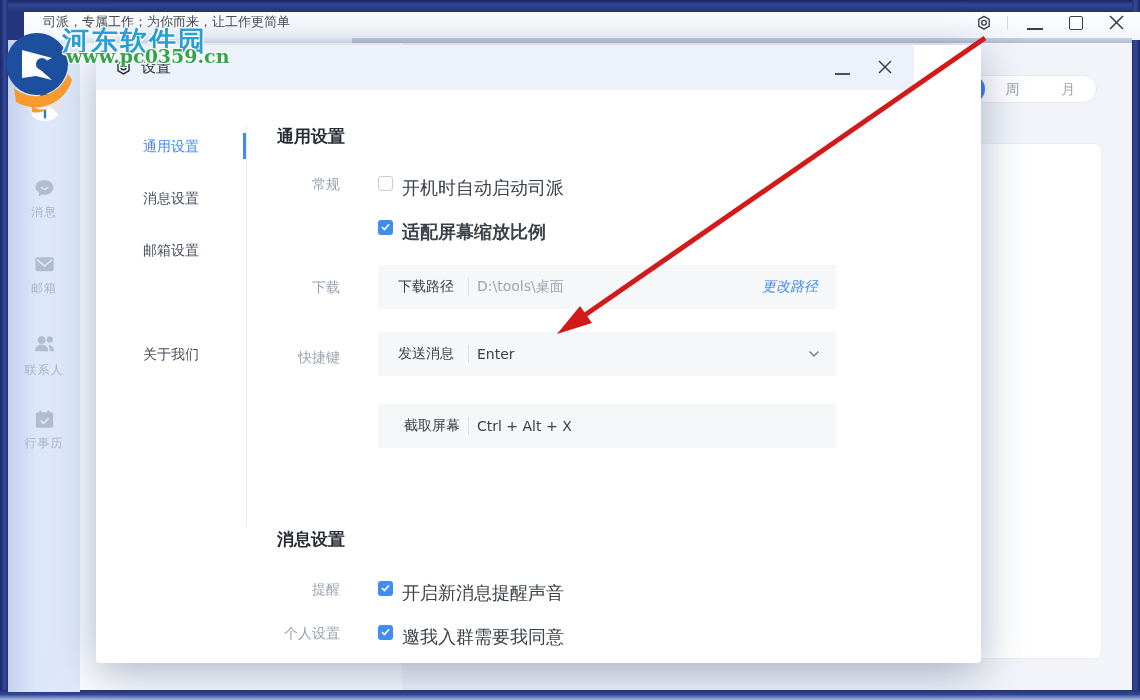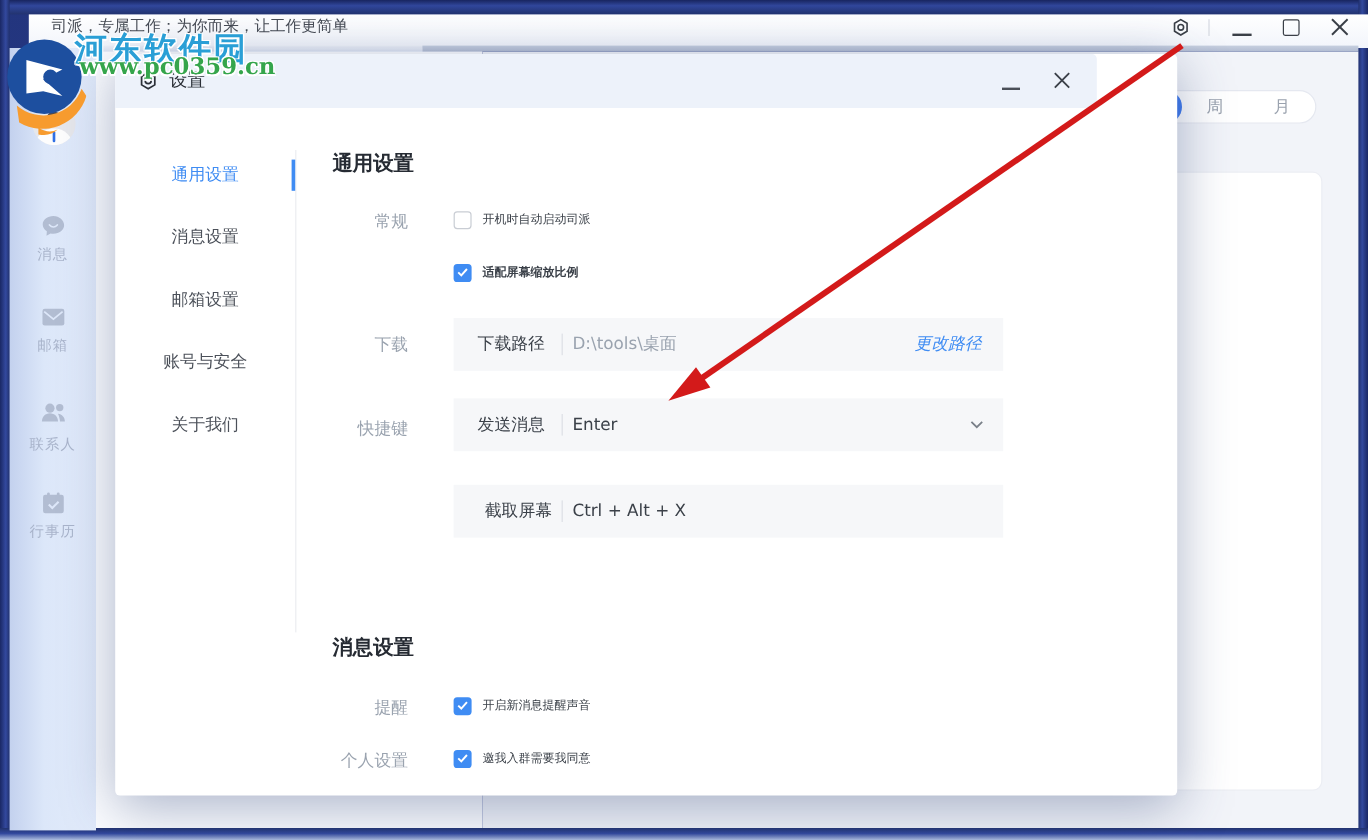--- a/index.html
+++ b/index.html
@@ -68,21 +68,21 @@
   .tab.active { color:#3f8cf3; }
   .tab-divider { left:150px; top:80px; width:1px; height:402px; background:#ecedf1; }
   .tab-indicator { left:147px; top:88px; width:3px; height:26px; background:#3f8cf3; }
 
   .sec-h { font-size:17px; font-weight:bold; color:#262b33; }
   .grp-label { width:80px; text-align:right; font-size:14px; color:#9aa3af; }
   .cb { width:15px; height:15px; border-radius:3px; }
   .cb.off { background:#fff; border:1px solid #c9cdd4; }
   .cb.on  { background:#3f8cf3; }
   .cb svg { display:block; margin:2px auto 0; }
-  .cb-label { font-size:10px; color:#3b4149; white-space:nowrap; }
+  .cb-label { font-size:18px; color:#3b4149; white-space:nowrap; }
 
   .field-row { left:282px; width:458px; height:44px; background:#f6f7f9;
                display:flex; align-items:center; }
   .fr-key { margin-left:20px; width:62px; font-size:14px; color:#3b4149; white-space:nowrap; }
   .fr-sep { width:1px; height:18px; background:#dcdfe5; margin:0 8px 0 8px; }
   .fr-val { font-size:14px; color:#3b4149; white-space:nowrap; }
   .fr-val.muted { color:#9aa3af; }
   .fr-link { margin-left:auto; margin-right:18px; font-size:14px; color:#3f8cf3; white-space:nowrap;font-style:italic; }
   .fr-chevron { margin-left:auto; margin-right:16px; }
 
@@ -201,21 +201,20 @@
       <g stroke="#3a3f47" stroke-width="1.5">
           <line x1="2" y1="2" x2="14" y2="14"></line>
           <line x1="14" y1="2" x2="2" y2="14"></line>
         </g>
     </svg>
   </div>
 
   <div class="abs tab active" style="top:86px;">通用设置</div>
   <div class="abs tab" style="top:138px;">消息设置</div>
   <div class="abs tab" style="top:190px;">邮箱设置</div>
-  <div class="abs tab" style="top:242px;">账号与安全</div>
   <div class="abs tab" style="top:294px;">关于我们</div>
   <div class="abs tab-divider"></div>
   <div class="abs tab-indicator"></div>
 
   <div class="abs sec-h" style="left:181px; top:80px;">通用设置</div>
 
   <div class="abs grp-label" style="left:164px; top:131px;">常规</div>
   <div class="abs cb off" style="left:282px; top:131px;"></div>
   <span class="abs cb-label" style="left:306px; top:131px;">开机时自动启动司派</span>
 

